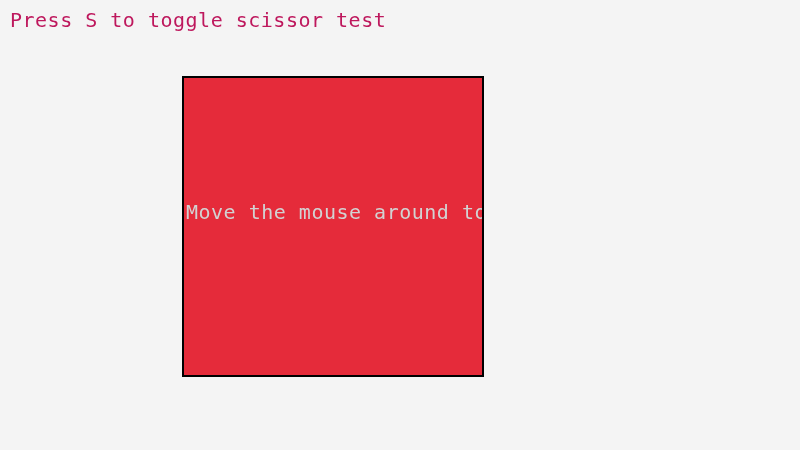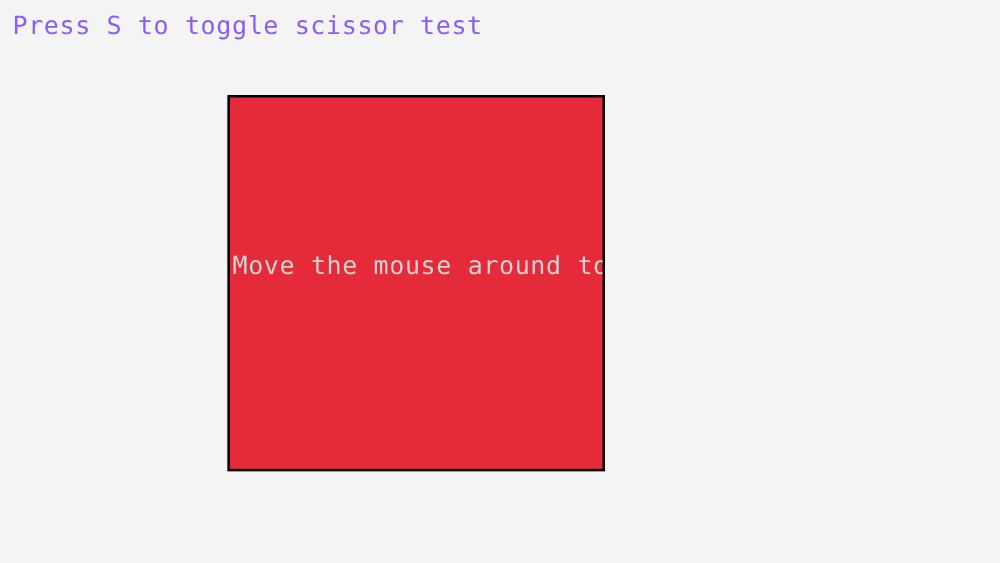--- a/index.html
+++ b/index.html
@@ -23,21 +23,21 @@
   }
 
   
   #hint-text {
     position: absolute;
     left: 10px;
     top: 8px;
     font-size: 20px;
     line-height: 24px;
     letter-spacing: 0.5px;
-    color: #8b5cf6;
+    color: #be185d;
     white-space: pre;
     font-weight: 400;
     -webkit-font-smoothing: none;
     font-smooth: never;
   }
 
   
   #scissor-region {
     position: absolute;
     left: 182px;

